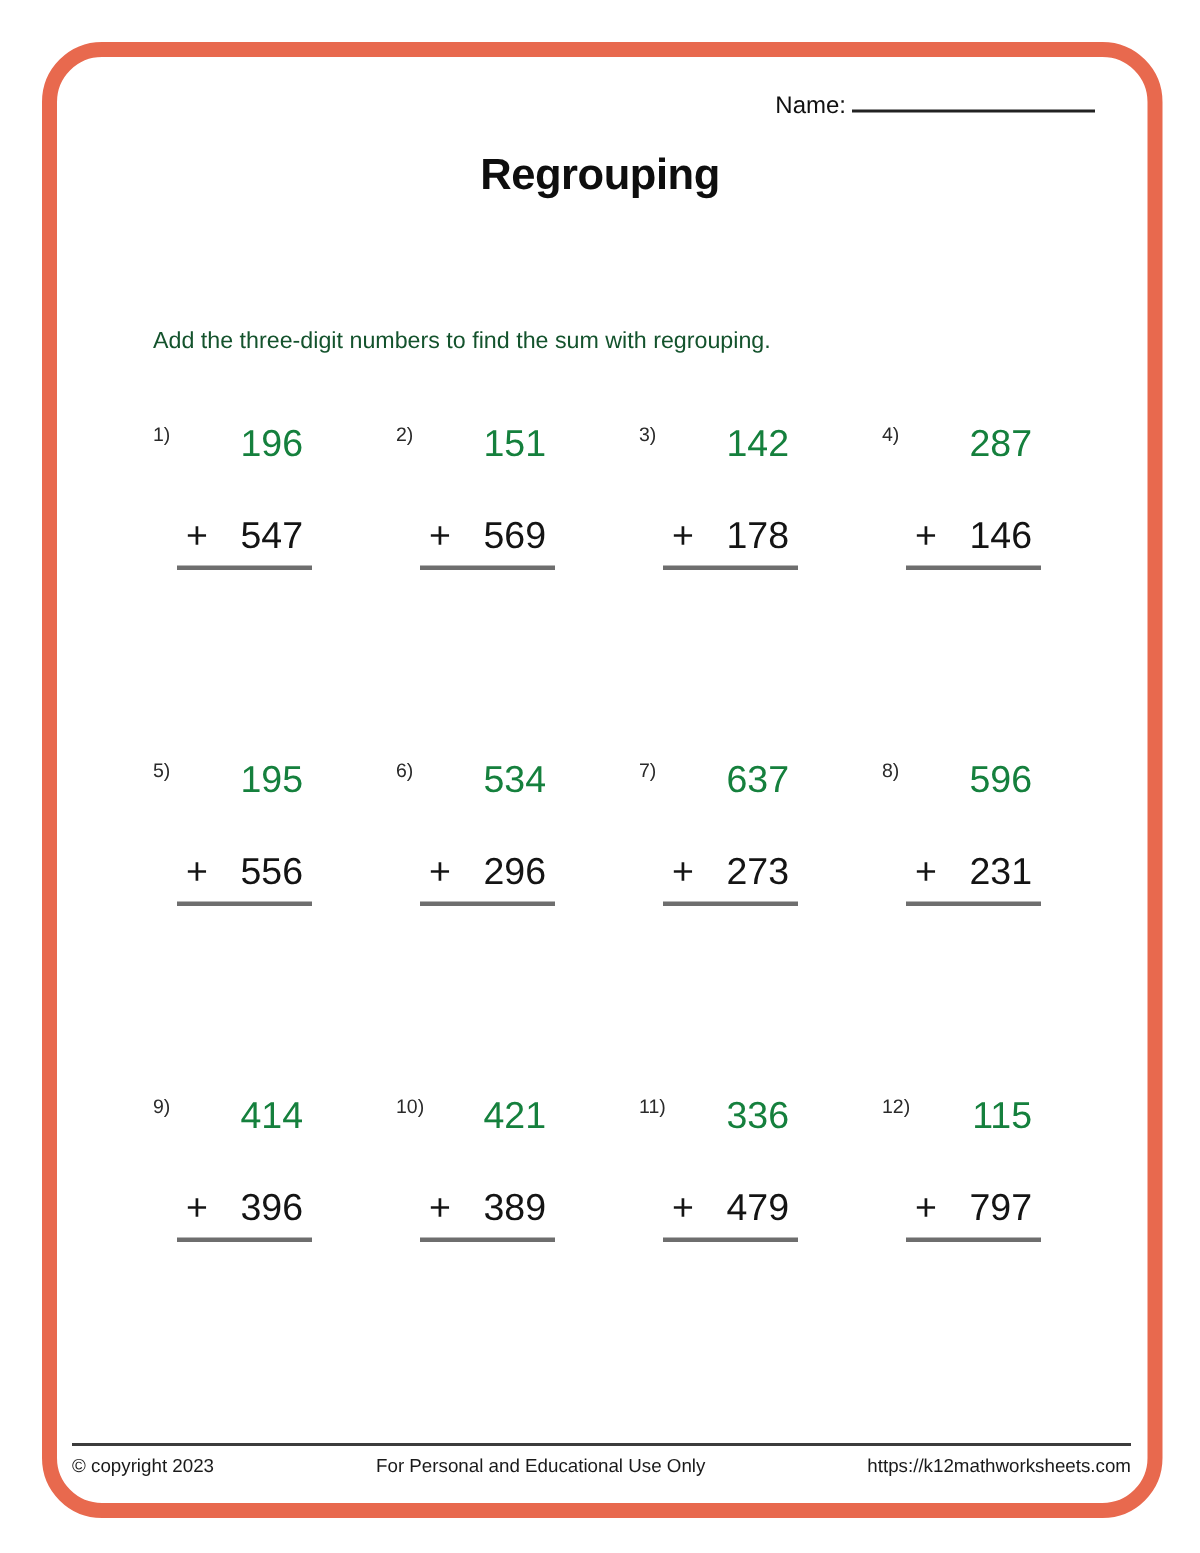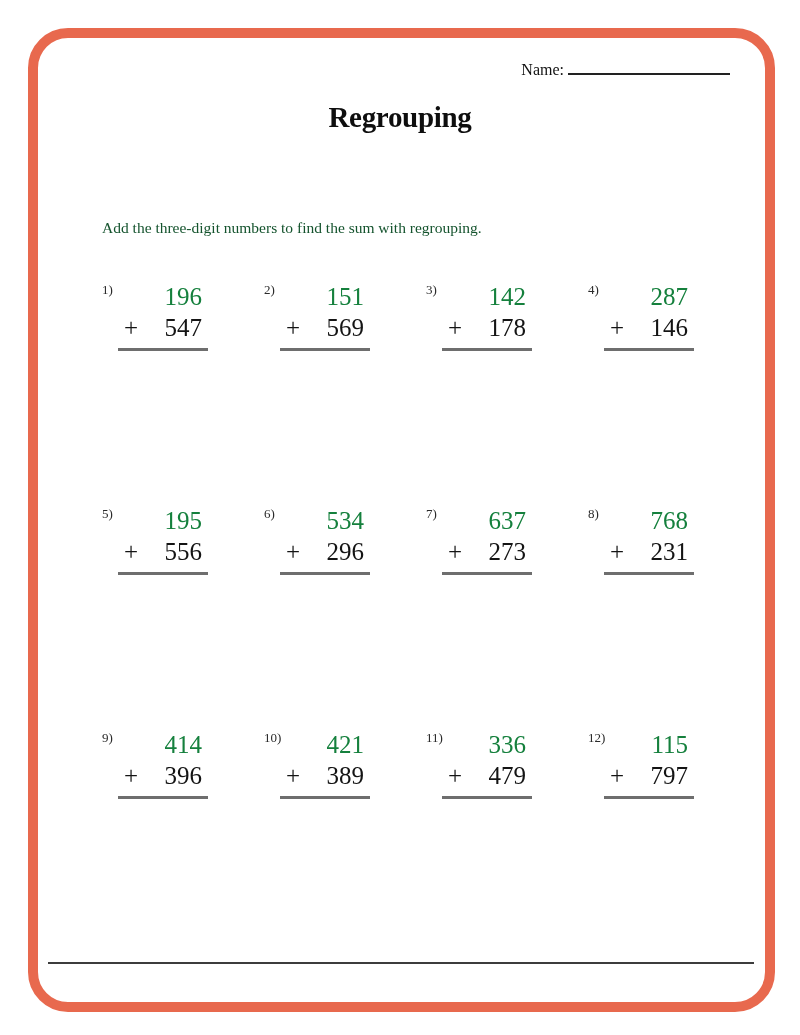--- a/index.html
+++ b/index.html
@@ -1,18 +1,18 @@
 <!DOCTYPE html>
 <html><head>
 <meta charset="utf-8">
 <style>
   html,body{margin:0;padding:0;background:#ffffff;}
   .sheet{
     position:relative;width:800px;height:1035px;background:#ffffff;overflow:hidden;
-    font-family:Liberation Serif, serif;color:#1d1d1d;
+    font-family:Liberation Sans, sans-serif;color:#1d1d1d;
   }
   .frame{
     position:absolute;left:28px;top:28px;width:747px;height:984px;
     border:10px solid #e8694e;border-radius:40px;box-sizing:border-box;
   }
   
   .name-row{position:absolute;top:58px;right:70px;font-size:16px;color:#111;}
   .name-line{
     display:inline-block;width:162px;height:15px;margin-left:4px;
     border-bottom:2px solid #222;vertical-align:baseline;
@@ -31,21 +31,21 @@
   }
   .problem{position:relative;}
   .pnum{position:absolute;left:2px;top:1px;font-size:13px;color:#2a2a2a;}
   .stack{margin-left:22px;width:82px;}
   .num-top{font-size:25px;line-height:31px;text-align:right;padding-right:2px;color:#15803d;}
   .num-row{
     display:flex;justify-content:space-between;align-items:baseline;
     font-size:25px;line-height:32px;color:#141414;
   }
   .num-row .plus{padding-left:2px;}
-  .num-row .addend{padding-right:2px;}
+  .num-row .addend{padding-right:2px;margin-top:29px;}
   .answer-line{height:3px;background:#6e6e6e;margin-top:4px;margin-left:-4px;width:90px;}
   
   .footer-line{position:absolute;top:962px;left:48px;width:706px;height:2px;background:#3c3c3c;}
   .footer{
     position:absolute;top:970px;left:48px;width:706px;
     display:flex;justify-content:space-between;align-items:baseline;
     font-size:12.5px;color:#1a1a1a;
   }
   .footer .center{flex:1;text-align:center;}
   .footer .left,.footer .right{white-space:nowrap;}
@@ -148,21 +148,21 @@
           <span class="plus">+</span>
           <span class="addend">273</span>
         </div>
         <div class="answer-line"></div>
       </div>
     </div>
 
     <div class="problem">
       <span class="pnum">8)</span>
       <div class="stack">
-        <div class="num-top">768</div>
+        <div class="num-top">596</div>
         <div class="num-row">
           <span class="plus">+</span>
           <span class="addend">231</span>
         </div>
         <div class="answer-line"></div>
       </div>
     </div>
 
     <div class="problem">
       <span class="pnum">9)</span>
@@ -208,13 +208,18 @@
           <span class="plus">+</span>
           <span class="addend">797</span>
         </div>
         <div class="answer-line"></div>
       </div>
     </div>
 
   </div>
 
   <div class="footer-line"></div>
+  <div class="footer">
+    <span class="left">© copyright 2023</span>
+    <span class="center">For Personal and Educational Use Only</span>
+    <span class="right">https://k12mathworksheets.com</span>
+  </div>
 </div>
 
 </body></html>

